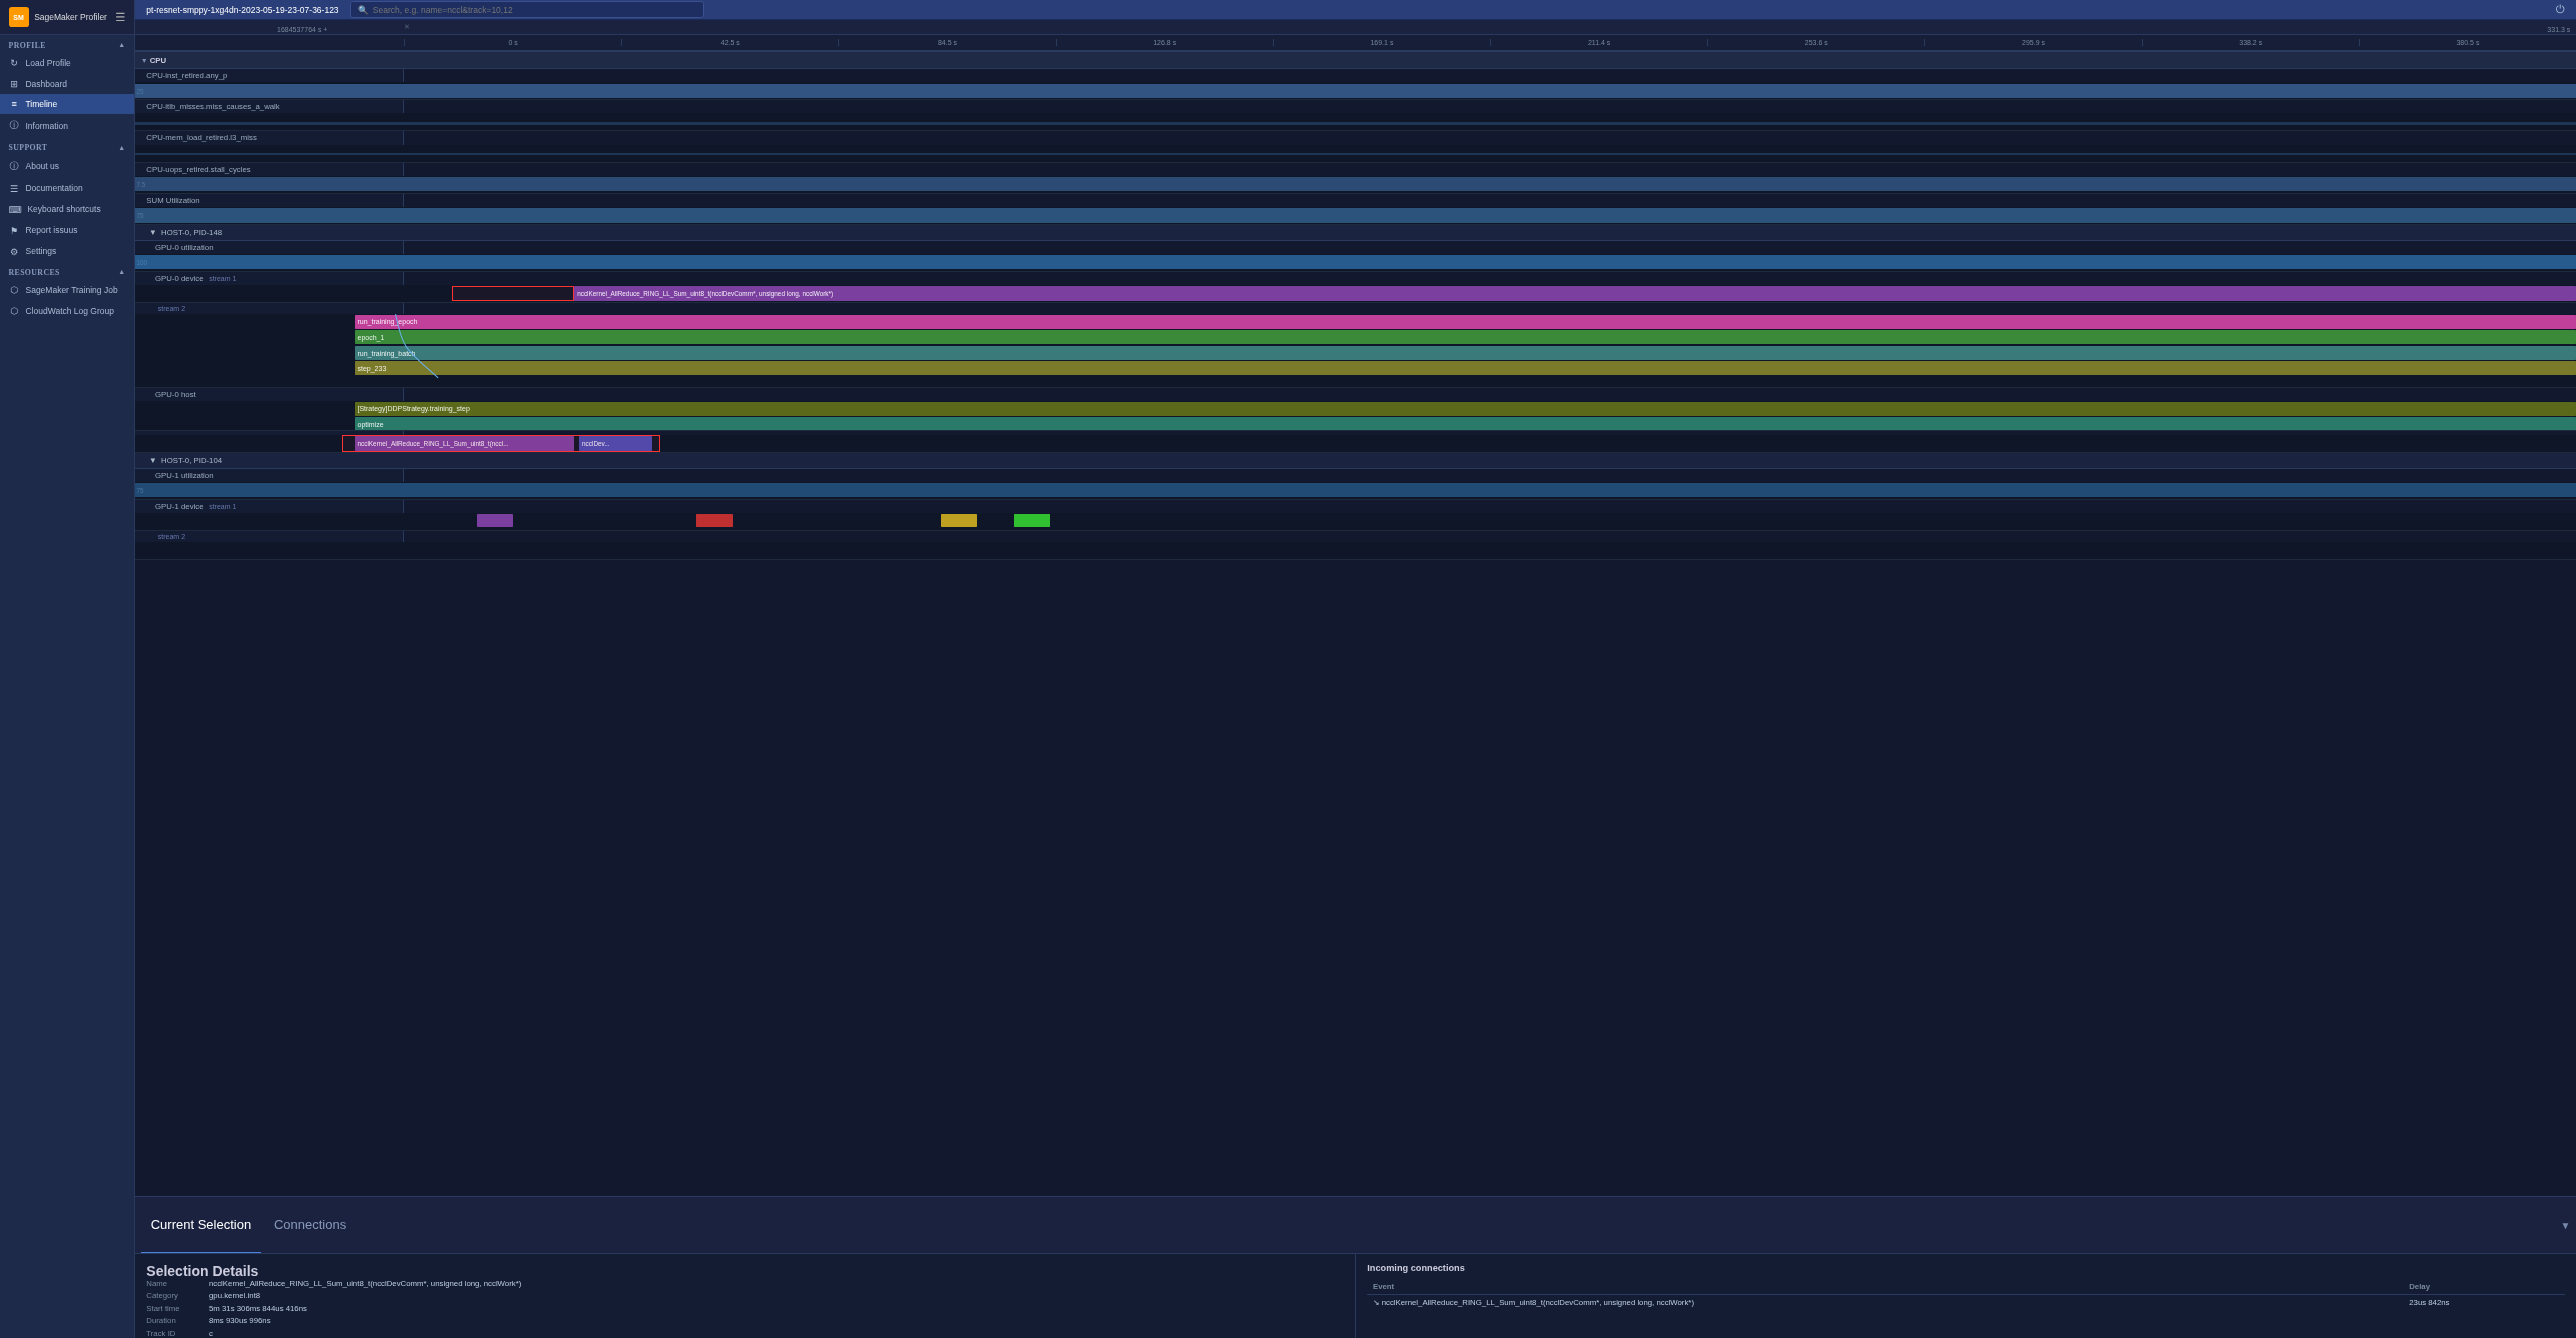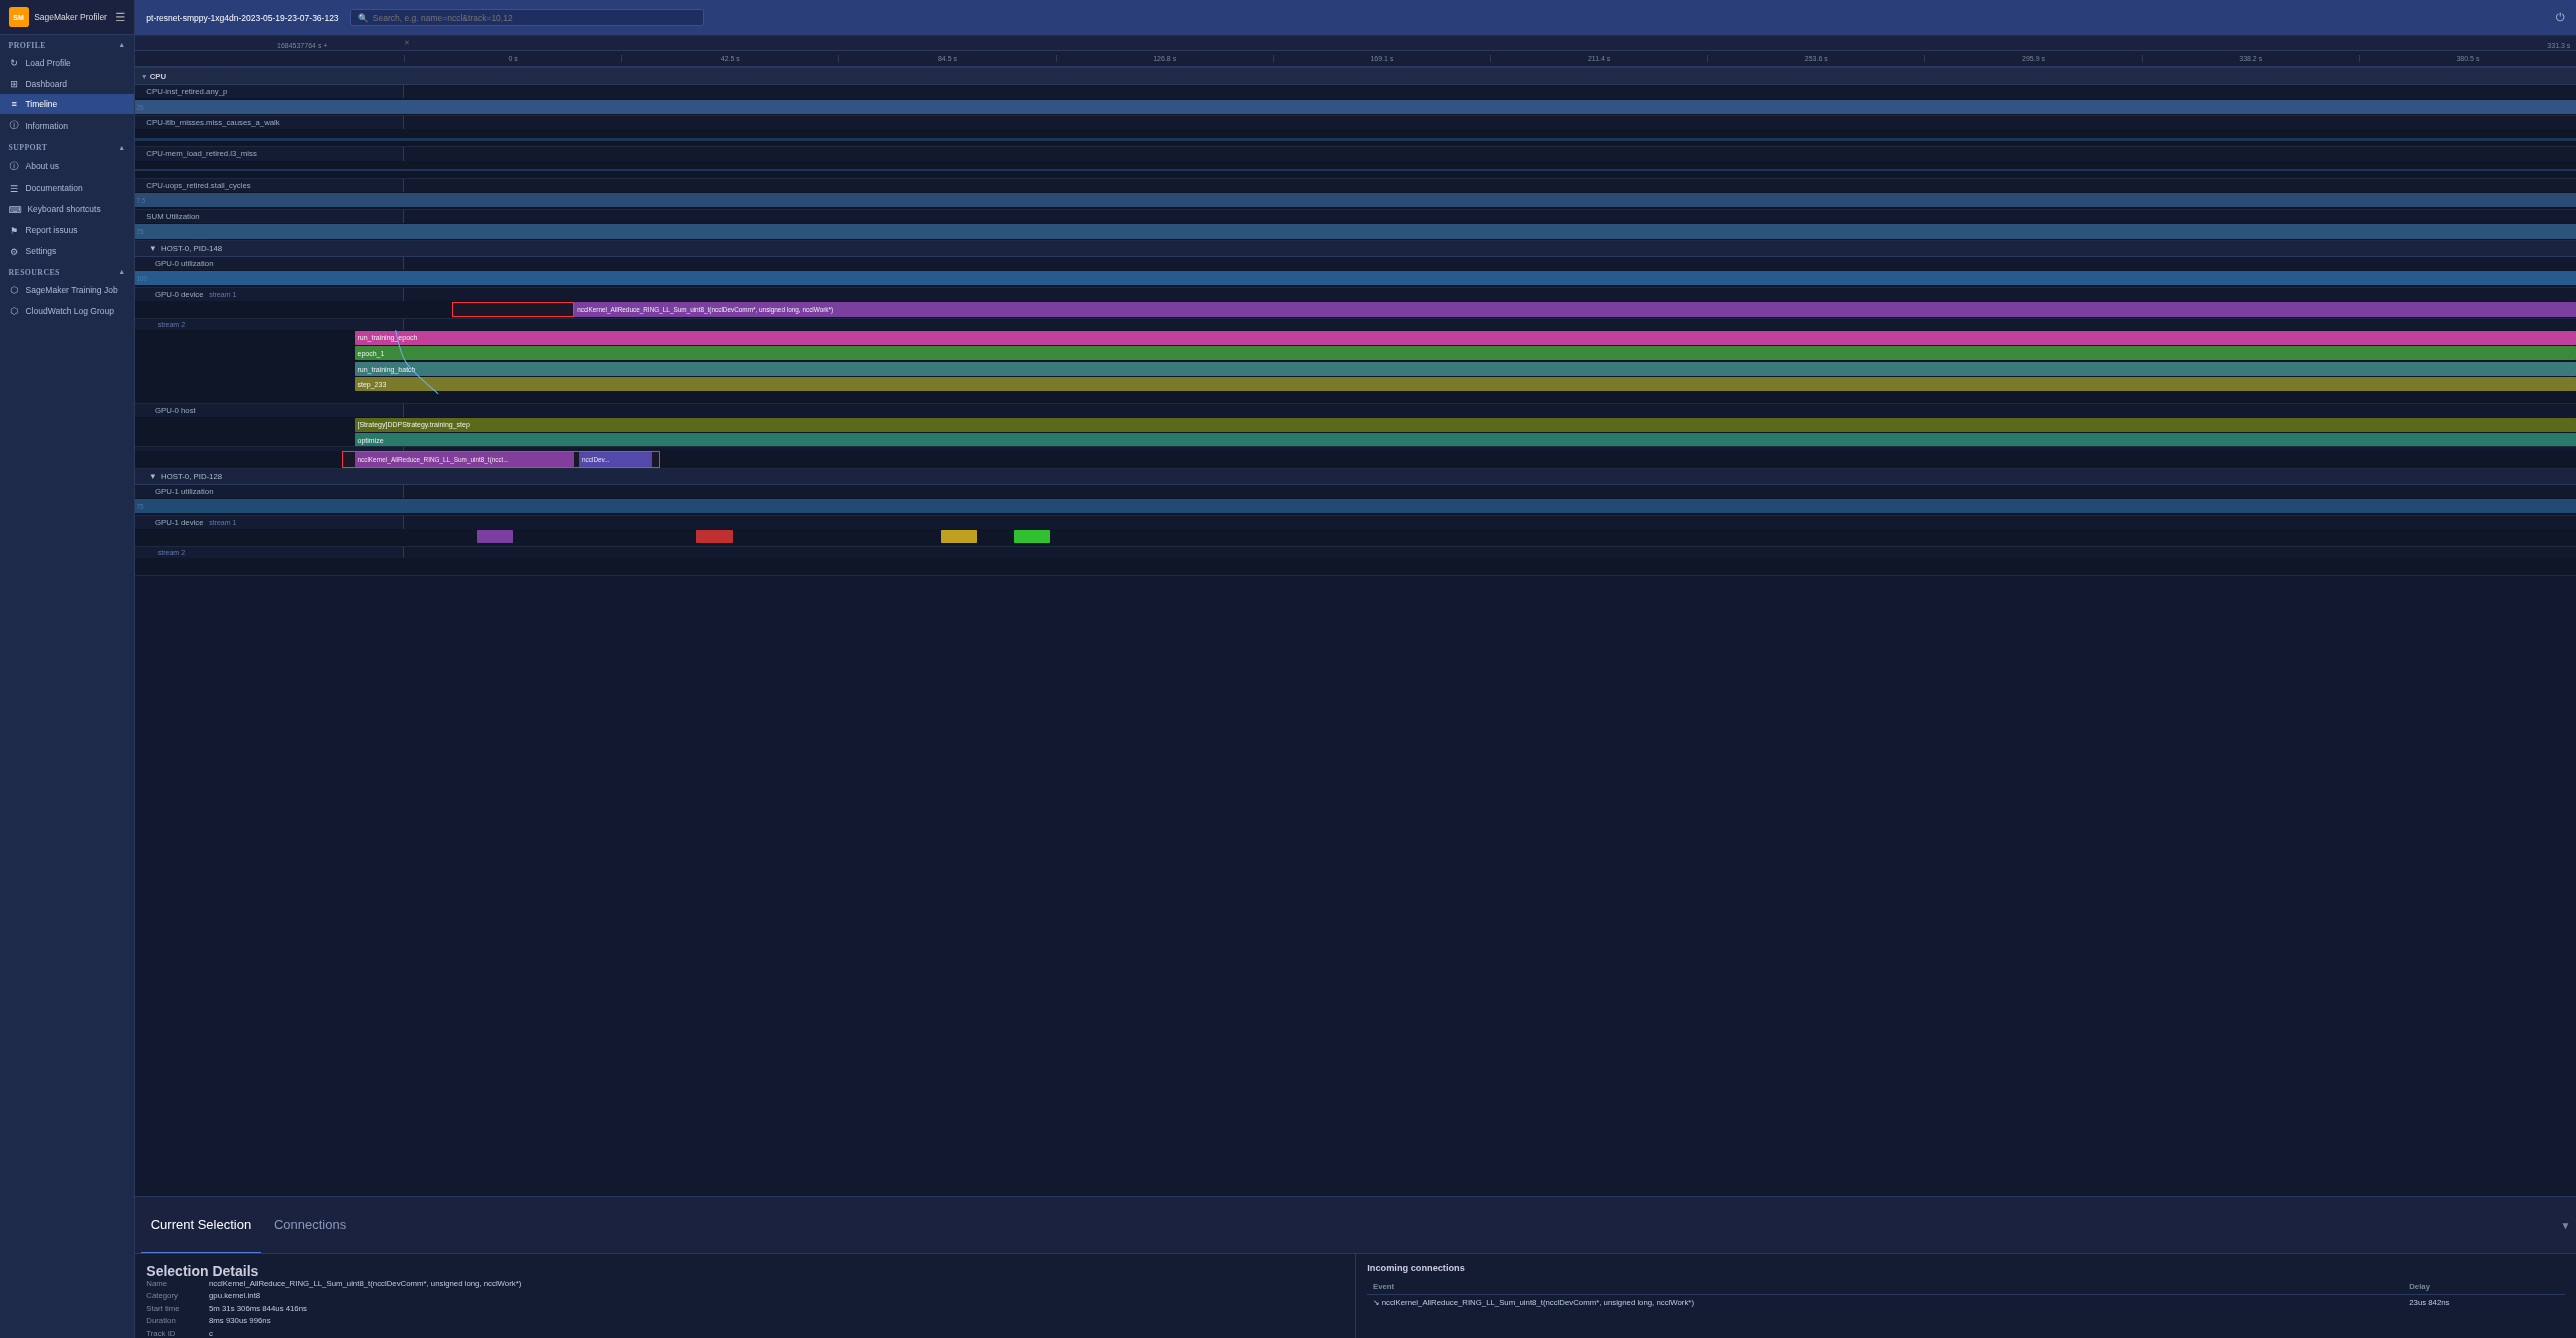--- a/index.html
+++ b/index.html
@@ -76,21 +76,21 @@
       flex-direction: column;
       overflow: hidden;
     }
 
     
     .topbar {
       background: #2a3f7a;
       display: flex;
       align-items: center;
       padding: 0 11.3px;
-      height: 36px;
+      height: 20px;
       gap: 11.3px;
       border-bottom: 0.7px solid #1a2a5a;
     }
     .topbar-title {
       color: #fff;
       font-size: 8.5px;
       font-weight: 500;
     }
     .topbar-search {
       flex: 1;
@@ -603,21 +603,21 @@
         <div class="track-content" style="position:relative;">
           <div class="event-bar" style="top:0.7px;height:15.6px;left:9%;width:9%;background:#7b3fa0;font-size:6.4px;">ncclKernel_AllReduce_RING_LL_Sum_uint8_t(nccl...</div>
           <div class="event-bar" style="top:0.7px;height:15.6px;left:18.2%;width:3%;background:#4a4ab0;font-size:6.4px;">ncclDev...</div>
 
           <div class="selection-box" style="left:8.5%;width:13%;top:0px;bottom:0px;"></div>
         </div>
       </div>
 
       <div class="track-subsection-header">
         <span class="collapse-icon">▼</span>
-        <span>HOST-0, PID-128</span>
+        <span>HOST-0, PID-104</span>
       </div>
       <div class="track-row">
         <div class="track-label indent">
           <span>GPU-1 utilization</span>
         </div>
         <div class="track-content">
           <span class="track-num-label">75</span>
           <div class="gpu-util-bar" style="background:#3a8ad0;opacity:0.45;"></div>
         </div>
       </div>

